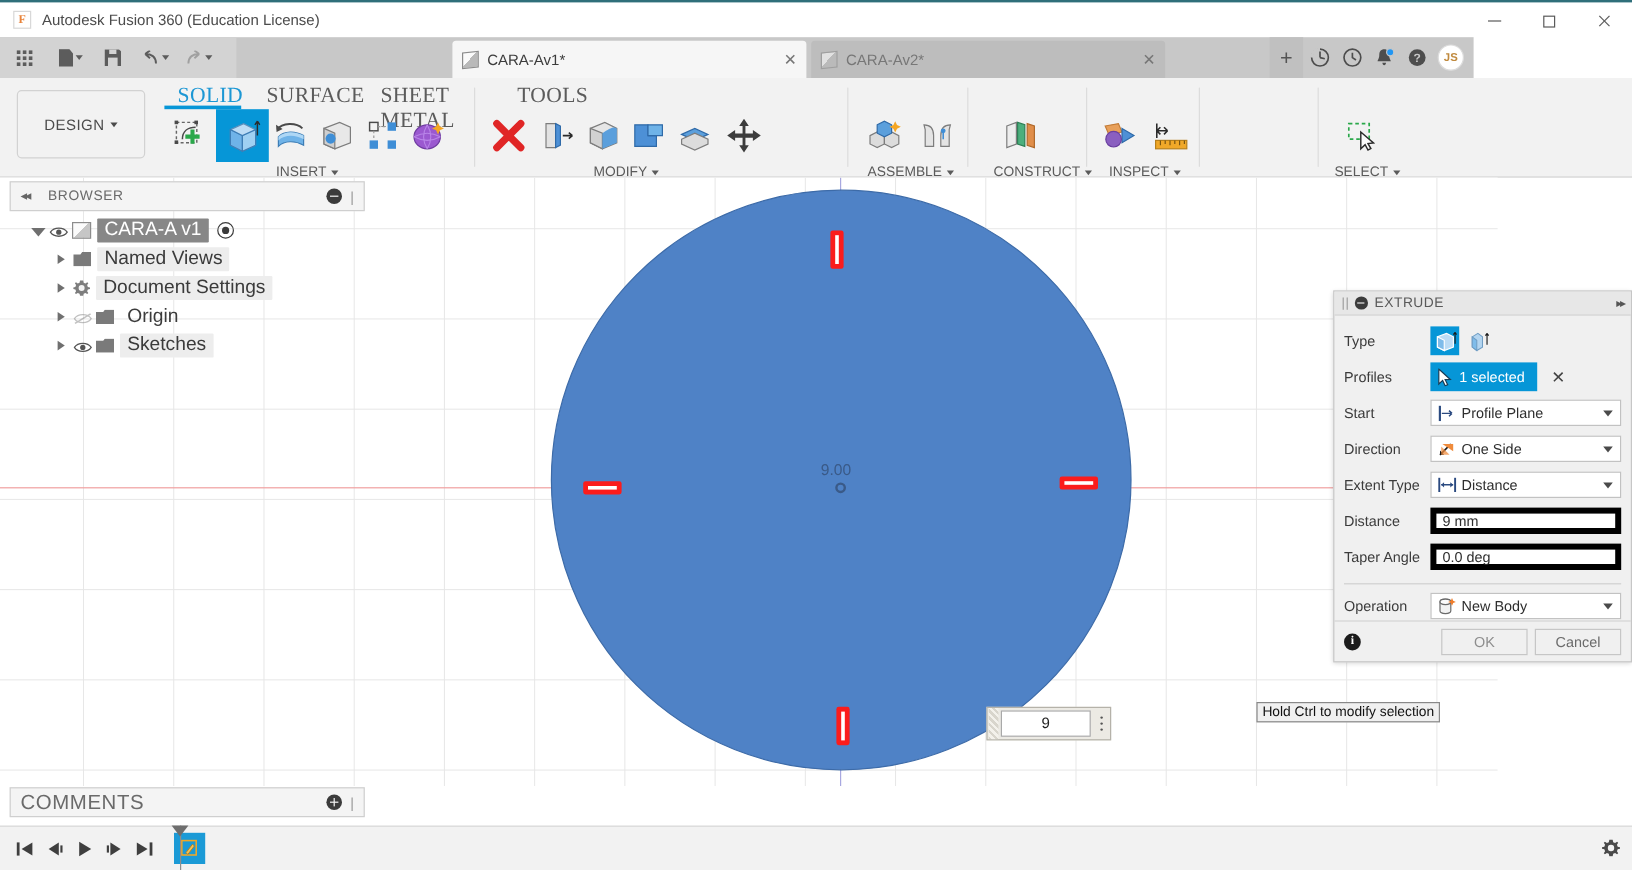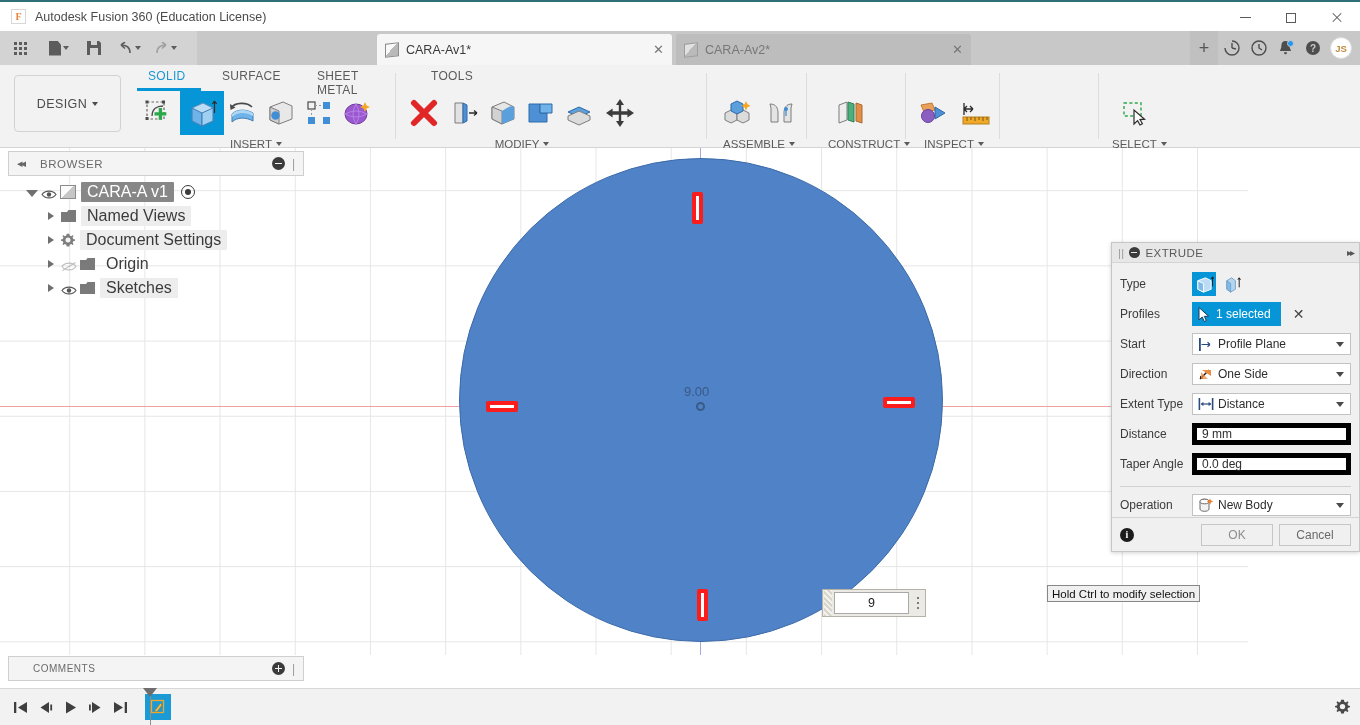--- a/index.html
+++ b/index.html
@@ -38,21 +38,21 @@
   .win-max { width:10px; height:10px; border:1px solid #5a5a5a; }
   .win-close { position:relative; width:12px; height:12px; }
   .win-close:before, .win-close:after {
     content:""; position:absolute; left:0; top:5px; width:12px; height:1px; background:#5a5a5a;
   }
   .win-close:before { transform:rotate(45deg); }
   .win-close:after  { transform:rotate(-45deg); }
 
   
   .qastrip {
-    position:absolute; left:0; top:31px; width:1360px; height:34px;
+    position:absolute; left:0; top:31px; width:1228px; height:34px;
     background:#c8c8c8;
   }
   .qa-left {
     position:absolute; left:0; top:0; height:34px; width:197px;
     background:#d3d3d3; display:flex; align-items:center;
   }
   .qa-ico {
     width:28px; height:28px; display:flex; align-items:center; justify-content:center;
     color:#5c5c5c; position:relative;
   }
@@ -97,22 +97,23 @@
     position:absolute; left:14px; top:10px; width:107px; height:57px;
     background:#f2f2f2; border:1px solid #d2d2d2; border-radius:4px;
     display:flex; align-items:center; justify-content:center;
     font-size:12.5px; color:#4b4b4b; letter-spacing:.4px;
   }
   .design-box .caret{border-top-color:#4b4b4b;margin-left:5px;}
   .ribbon-sep { position:absolute; top:8px; width:1px; height:66px; background:#dcdcdc; }
 
   .tabrow { position:absolute; left:130px; top:0; height:22px; }
   .rtab {
-    position:absolute; top:4px; height:18px; font-size:12px; letter-spacing:.3px;
+    position:absolute; top:4px; height:18px; font-size:18px; letter-spacing:.3px;
     color:#5b5b5b;
+    font-family:Liberation Serif, serif;
   }
   .rtab.on { color:#1c97d4; }
   .rtab-underline { position:absolute; top:23px; height:3px; background:#0696d7; }
 
   .ribgroup { position:absolute; top:24px; }
   .rg-icons { display:flex; align-items:flex-end; height:46px; }
   .rg-label {
     text-align:center; font-size:11.5px; color:#5b5b5b; margin-top:3px;
     display:flex; align-items:center; justify-content:center;
   }
@@ -230,21 +231,21 @@
     width:14px;height:14px;border-radius:50%;border:1.6px solid #3b3b3b;margin-left:7px;
     display:flex;align-items:center;justify-content:center;flex:0 0 auto;
   }
   .radio-o i{width:6px;height:6px;border-radius:50%;background:#3b3b3b;display:block;}
 
   
   .comments {
     position:absolute; left:8px; top:656px; width:296px; height:25px;
     background:#f4f4f4; border:1px solid #cfcfcf; display:flex;align-items:center;padding:0 8px;
   }
-  .comments .ct { font-size:10px;color:#6a6a6a;letter-spacing:.5px;margin-left:16px;}
+  .comments .ct { font-size:17px;color:#6a6a6a;letter-spacing:.5px;}
   .plus-circle{margin-left:auto;width:13px;height:13px;border-radius:50%;background:#3b3b3b;position:relative;}
   .plus-circle:before,.plus-circle:after{content:"";position:absolute;background:#f4f4f4;}
   .plus-circle:before{left:3px;top:5.7px;width:7px;height:1.6px;}
   .plus-circle:after{left:5.7px;top:3px;width:1.6px;height:7px;}
 
   
   .timeline {
     position:absolute; left:0; top:688px; width:1360px; height:37px;
     background:#f2f2f2; border-top:1px solid #d8d8d8;
     display:flex; align-items:center;

